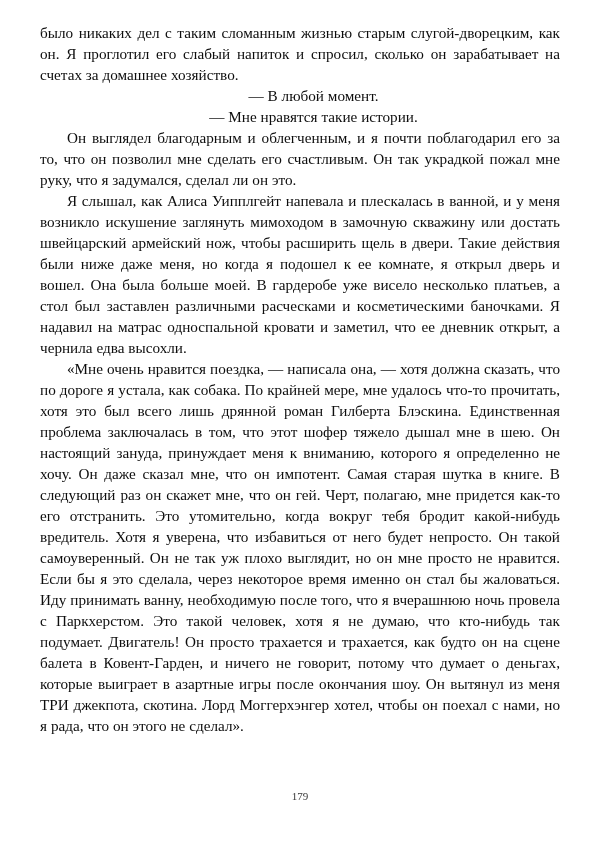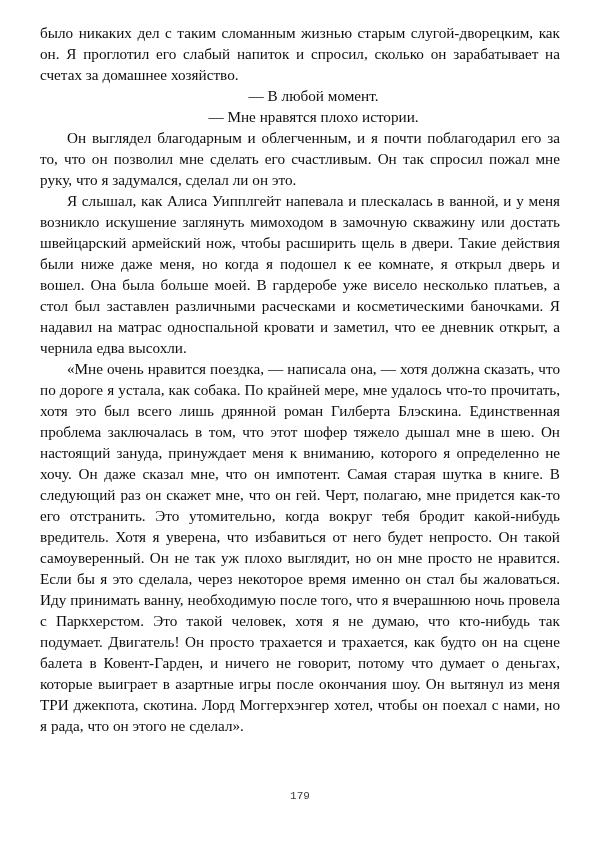--- a/index.html
+++ b/index.html
@@ -45,32 +45,32 @@
   }
   #page-number {
     position: absolute;
     left: 0;
     right: 0;
     top: 790px;
     text-align: center;
     font-size: 11px;
     line-height: 13px;
     color: #3a3a3a;
-    font-family: Liberation Mono, monospace;
+    font-family: Liberation Serif, serif;
   }
 </style>
 </head>
 <body>
 
 <div id="page">
 
   <div id="text-body">
     <p class="para no-indent">было никаких дел с таким сломанным жизнью старым слугой-дворецким, как он. Я проглотил его слабый напиток и спросил, сколько он зарабатывает на счетах за домашнее хозяйство.</p>
     <p class="para dash-line">— В любой момент.</p>
-    <p class="para dash-line">— Мне нравятся плохо истории.</p>
-    <p class="para">Он выглядел благодарным и облегченным, и я почти поблагодарил его за то, что он позволил мне сделать его счастливым. Он так спросил пожал мне руку, что я задумался, сделал ли он это.</p>
+    <p class="para dash-line">— Мне нравятся такие истории.</p>
+    <p class="para">Он выглядел благодарным и облегченным, и я почти поблагодарил его за то, что он позволил мне сделать его счастливым. Он так украдкой пожал мне руку, что я задумался, сделал ли он это.</p>
     <p class="para">Я слышал, как Алиса Уипплгейт напевала и плескалась в ванной, и у меня возникло искушение заглянуть мимоходом в замочную скважину или достать швейцарский армейский нож, чтобы расширить щель в двери. Такие действия были ниже даже меня, но когда я подошел к ее комнате, я открыл дверь и вошел. Она была больше моей. В гардеробе уже висело несколько платьев, а стол был заставлен различными расческами и косметическими баночками. Я надавил на матрас односпальной кровати и заметил, что ее дневник открыт, а чернила едва высохли.</p>
     <p class="para">«Мне очень нравится поездка, — написала она, — хотя должна сказать, что по дороге я устала, как собака. По крайней мере, мне удалось что-то прочитать, хотя это был всего лишь дрянной роман Гилберта Блэскина. Единственная проблема заключалась в том, что этот шофер тяжело дышал мне в шею. Он настоящий зануда, принуждает меня к вниманию, которого я определенно не хочу. Он даже сказал мне, что он импотент. Самая старая шутка в книге. В следующий раз он скажет мне, что он гей.  Черт, полагаю, мне придется как-то его отстранить. Это утомительно, когда вокруг тебя бродит какой-нибудь вредитель. Хотя я уверена, что избавиться от него будет непросто. Он такой самоуверенный. Он не так уж плохо выглядит, но он мне просто не нравится. Если бы я это сделала, через некоторое время именно он стал бы жаловаться. Иду принимать ванну, необходимую после того, что я вчерашнюю ночь провела с Паркхерстом. Это такой человек, хотя я не думаю, что кто-нибудь так подумает. Двигатель! Он просто трахается и трахается, как будто он на сцене балета в Ковент-Гарден, и ничего не говорит, потому что думает о деньгах, которые выиграет в азартные игры после окончания шоу. Он вытянул из меня ТРИ джекпота, скотина. Лорд Моггерхэнгер хотел, чтобы он поехал с нами, но я рада, что он этого не сделал».</p>
   </div>
 
   <div id="page-number">179</div>
 
 </div>
 
 </body></html>

